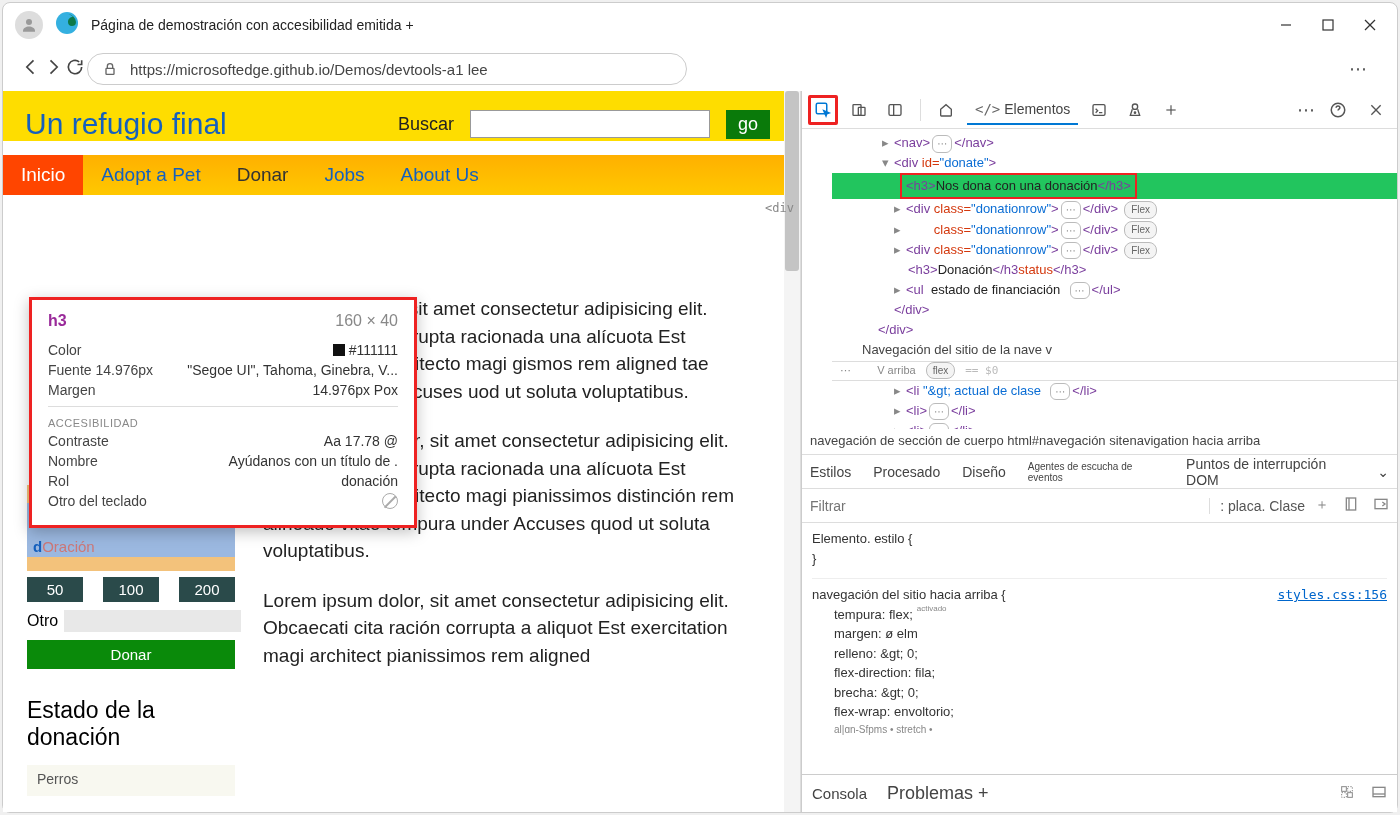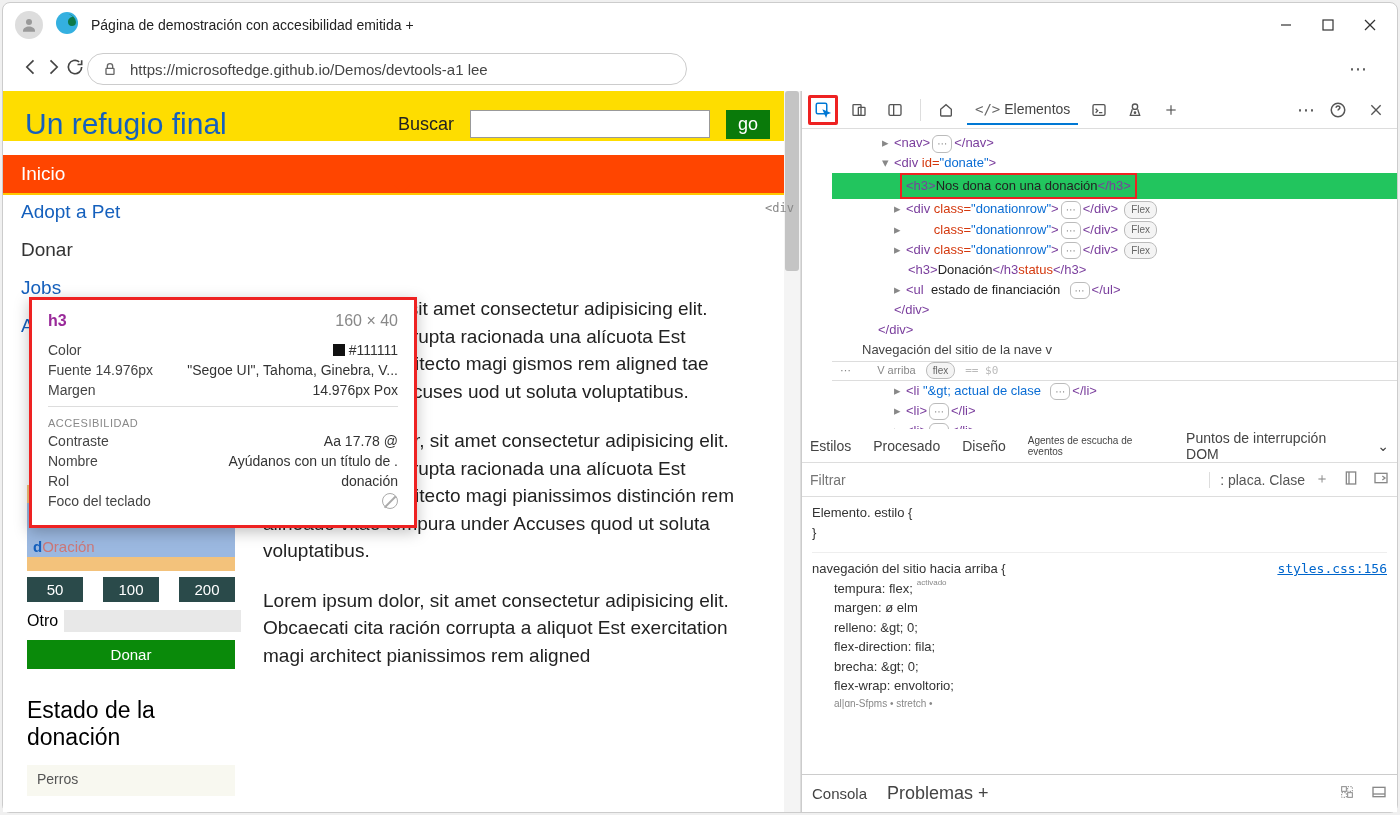--- a/index.html
+++ b/index.html
@@ -20,21 +20,21 @@
 
 .content-row { flex: 1; display: flex; min-height: 0; }
 
 .page { width: 798px; position: relative; overflow: hidden; background: #fff; border-right: 1px solid #ddd; }
 .page-header { background: #fedd00; padding: 16px 22px 0 22px; display: flex; align-items: center; gap: 16px; }
 .site-title { font-size: 30px; font-weight: 400; color: #1560bd; }
 .search-label { margin-left: auto; font-size: 18px; color: #222; }
 .search-input { width: 240px; height: 28px; border: 1px solid #999; background: #fff; }
 .go-btn { background: #0a7a0a; color: #fff; border: none; padding: 4px 12px; font-size: 18px; margin-right: 8px; }
 
-.site-nav { background: linear-gradient(#ffb000, #ffc800); display: flex; height: 40px; align-items: stretch; margin-top: 14px; flex-direction: column; }
+.site-nav { background: linear-gradient(#ffb000, #ffc800); display: flex; height: 40px; align-items: stretch; margin-top: 14px; }
 .nav-item { padding: 8px 18px; font-size: 19px; font-weight: 500; color: #1560bd; display: flex; align-items: center; }
 .nav-item.active { background: #ff4500; color: #fff; position: relative; }
 .nav-item.active::after { content: ''; position: absolute; bottom: -8px; left: 50%; margin-left: -8px; border: 8px solid transparent; border-top-color: #ff4500; }
 .nav-item.donar { color: #333; }
 
 .page-body { display: flex; padding: 0; height: calc(100% - 120px); overflow-y: auto; }
 .sidebar { width: 240px; padding: 10px 8px 10px 24px; }
 .main-text { flex: 1; padding: 100px 30px 20px 20px; font-size: 19px; line-height: 1.45; color: #222; }
 .main-text p { margin-bottom: 22px; }
 
@@ -259,21 +259,21 @@
           </div>
         <div class="tt-row">
             <span>Nombre</span>
             <span class="tt-val">Ayúdanos con un título de .</span>
           </div>
         <div class="tt-row">
             <span>Rol</span>
             <span class="tt-val">donación</span>
           </div>
         <div class="tt-row">
-            <span>Foco del teclado</span>
+            <span>Otro del teclado</span>
             <span class="tt-val">
               <span class="no-icon"></span>
             </span>
           </div>
       </div>
     </div>
 
     <div class="devtools">
       <div class="dt-toolbar">
         <span class="dt-btn highlight">
@@ -349,20 +349,21 @@
         <div class="dom-line" style="padding-left:62px"><span class="t-ang">&lt;/</span><span class="t-tag">div</span><span class="t-ang">&gt;</span></div>
         <div class="dom-line" style="padding-left:46px"><span class="t-ang">&lt;/</span><span class="t-tag">div</span><span class="t-ang">&gt;</span></div>
         <div class="dom-line" style="padding-left:30px;color:#444">Navegación del sitio de la nave v</div>
         <div class="ruler"><span style="color:#888">⋯</span>&nbsp;&nbsp;<span>V arriba</span><span class="flex-pill">flex</span><span style="color:#bbb;font-family:Consolas,monospace">== $0</span></div>
         <div class="dom-line" style="padding-left:62px"><span class="caret">▸</span><span class="t-ang">&lt;</span><span class="t-tag">li</span> <span class="t-val">"&amp;gt; actual de clase</span> &nbsp;<span class="dots-pill">⋯</span><span class="t-ang">&lt;/</span><span class="t-tag">li</span><span class="t-ang">&gt;</span></div>
         <div class="dom-line" style="padding-left:62px"><span class="caret">▸</span><span class="t-ang">&lt;</span><span class="t-tag">li</span><span class="t-ang">&gt;</span><span class="dots-pill">⋯</span><span class="t-ang">&lt;/</span><span class="t-tag">li</span><span class="t-ang">&gt;</span></div>
         <div class="dom-line" style="padding-left:62px"><span class="caret">▸</span><span class="t-ang">&lt;</span><span class="t-tag">li</span><span class="t-ang">&gt;</span><span class="dots-pill">⋯</span><span class="t-ang">&lt;/</span><span class="t-tag">li</span><span class="t-ang">&gt;</span></div>
 
       </div>
 
+      <div class="breadcrumb-bar">navegación de sección de cuerpo html#navegación sitenavigation hacia arriba</div>
 
       <div class="styles-tabs">
         <span>Estilos</span>
         <span>Procesado</span>
         <span>Diseño</span>
         <span class="small">Agentes de escucha de eventos</span>
         <span>Puntos de interrupción DOM</span>
         <span class="chev">⌄</span>
       </div>
 

